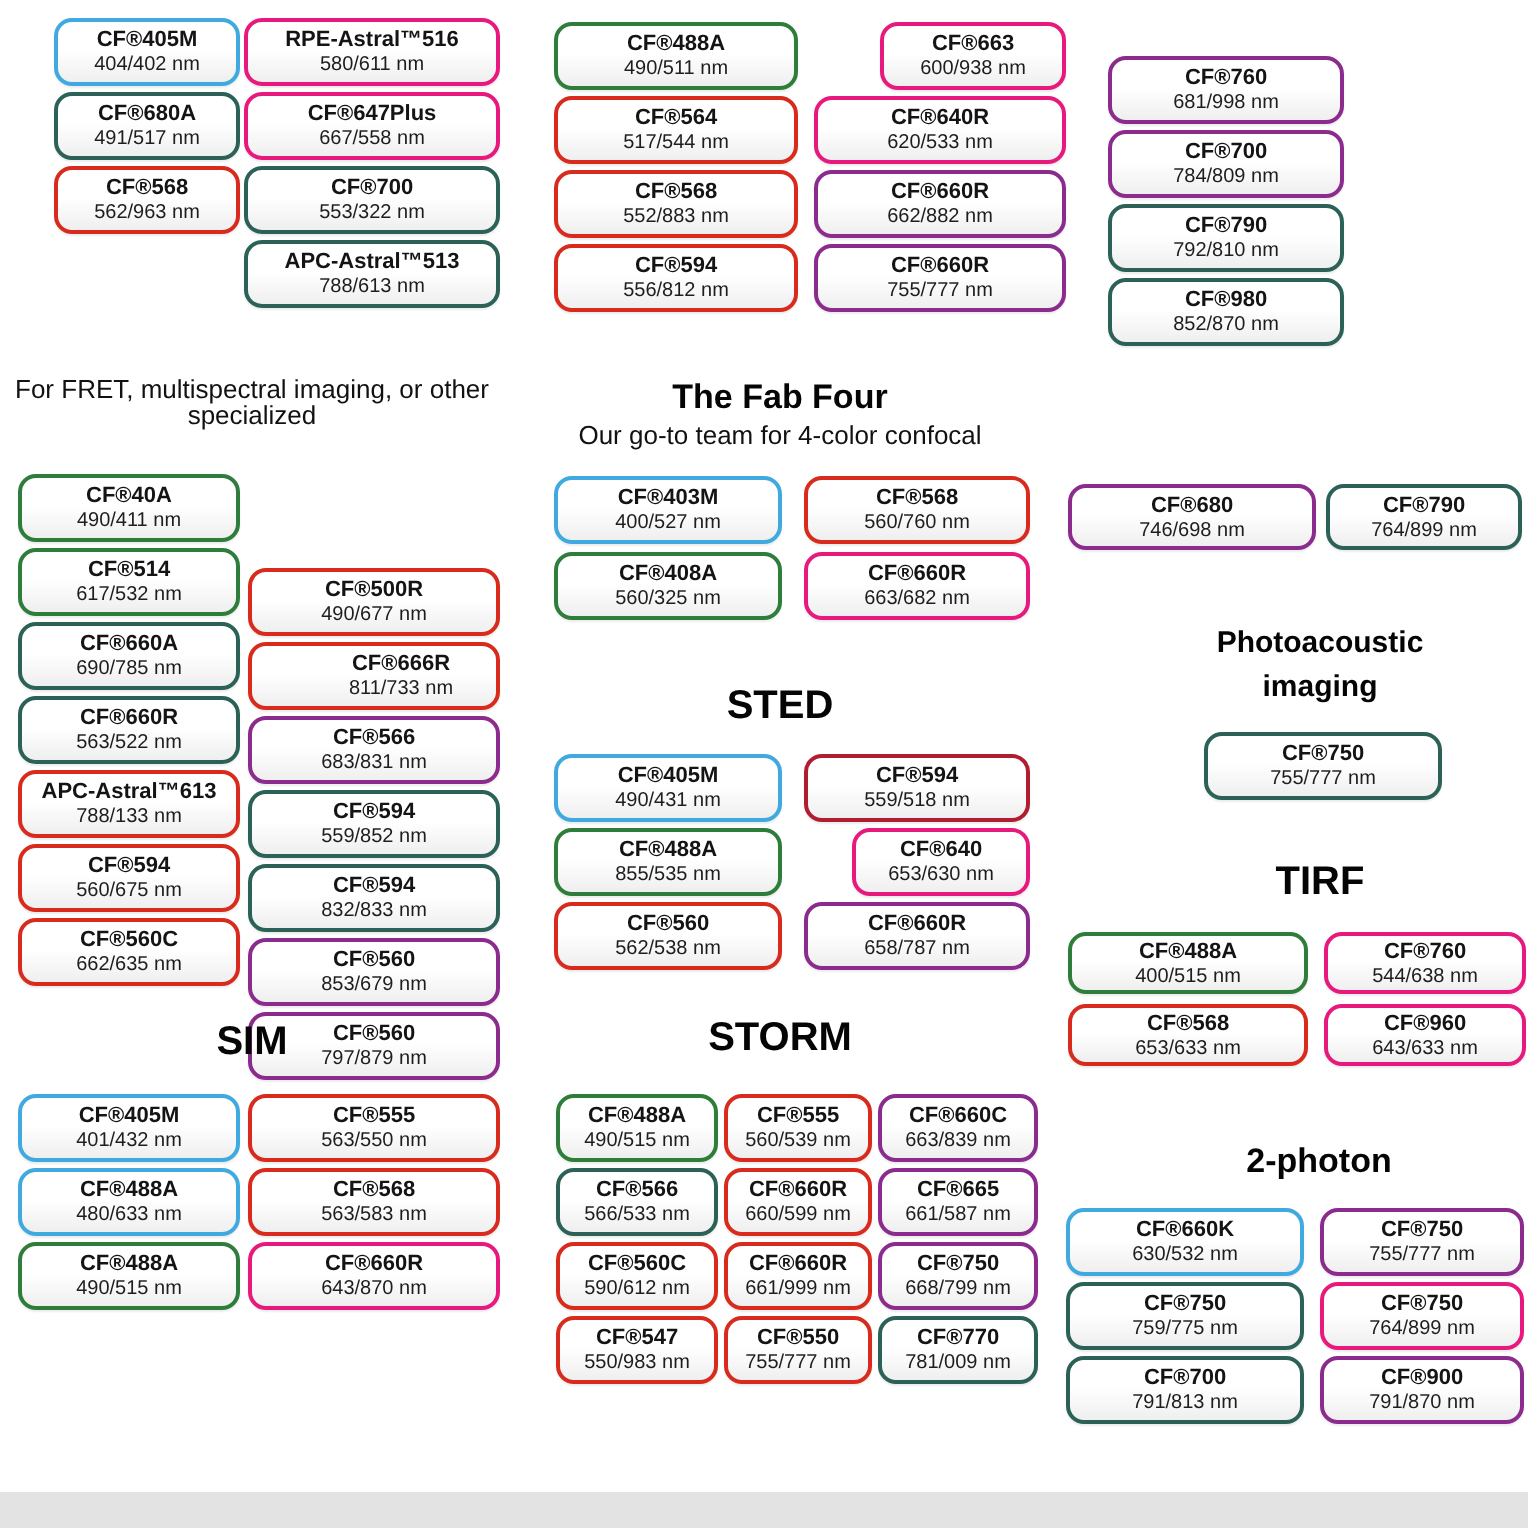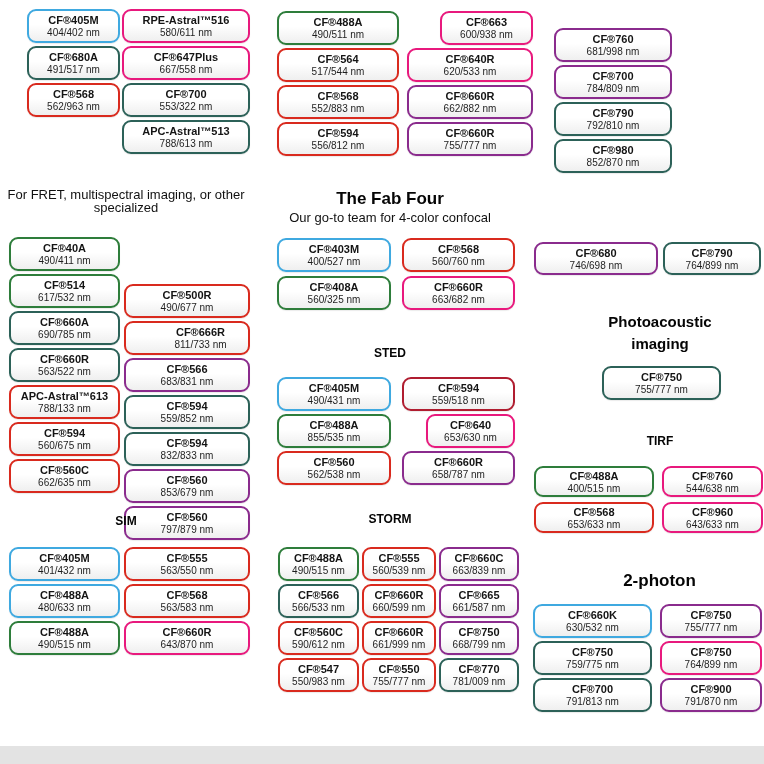--- a/index.html
+++ b/index.html
@@ -8,21 +8,21 @@
   .col{position:absolute;display:flex;flex-direction:column;gap:3px;}
   .pill{box-sizing:border-box;height:34px;border:2px solid #888;border-radius:9px;
         background:linear-gradient(180deg,#ffffff 45%,#efefef 100%);
         display:flex;flex-direction:column;align-items:center;justify-content:center;
         box-shadow:0 1px 1px rgba(0,0,0,0.08);}
   .short .pill{height:31px;}
   .nm{font-weight:bold;font-size:11px;line-height:12px;color:#141414;white-space:nowrap;}
   .wl{font-size:10px;line-height:11px;color:#1e1e1e;margin-top:1px;white-space:nowrap;}
   .head{position:absolute;text-align:center;color:#050505;}
   .title-lg{font-size:17px;font-weight:bold;line-height:20px;}
-  .title-md{font-size:12px;font-weight:bold;line-height:19px;}
+  .title-md{font-size:20px;font-weight:bold;line-height:19px;}
   .title-sm{font-size:15px;font-weight:bold;line-height:22px;}
   .subtitle{font-size:13px;line-height:13px;margin-top:2px;color:#111;}
 
   #colA1{left:27px;top:9px;width:93px;}
   #colA2{left:122px;top:9px;width:128px;}
   #colB1{left:277px;top:11px;width:122px;}
   #colB2{left:407px;top:11px;width:126px;}
   #colC1{left:554px;top:28px;width:118px;}
 
   #altHead{left:0;top:186px;width:252px;}

